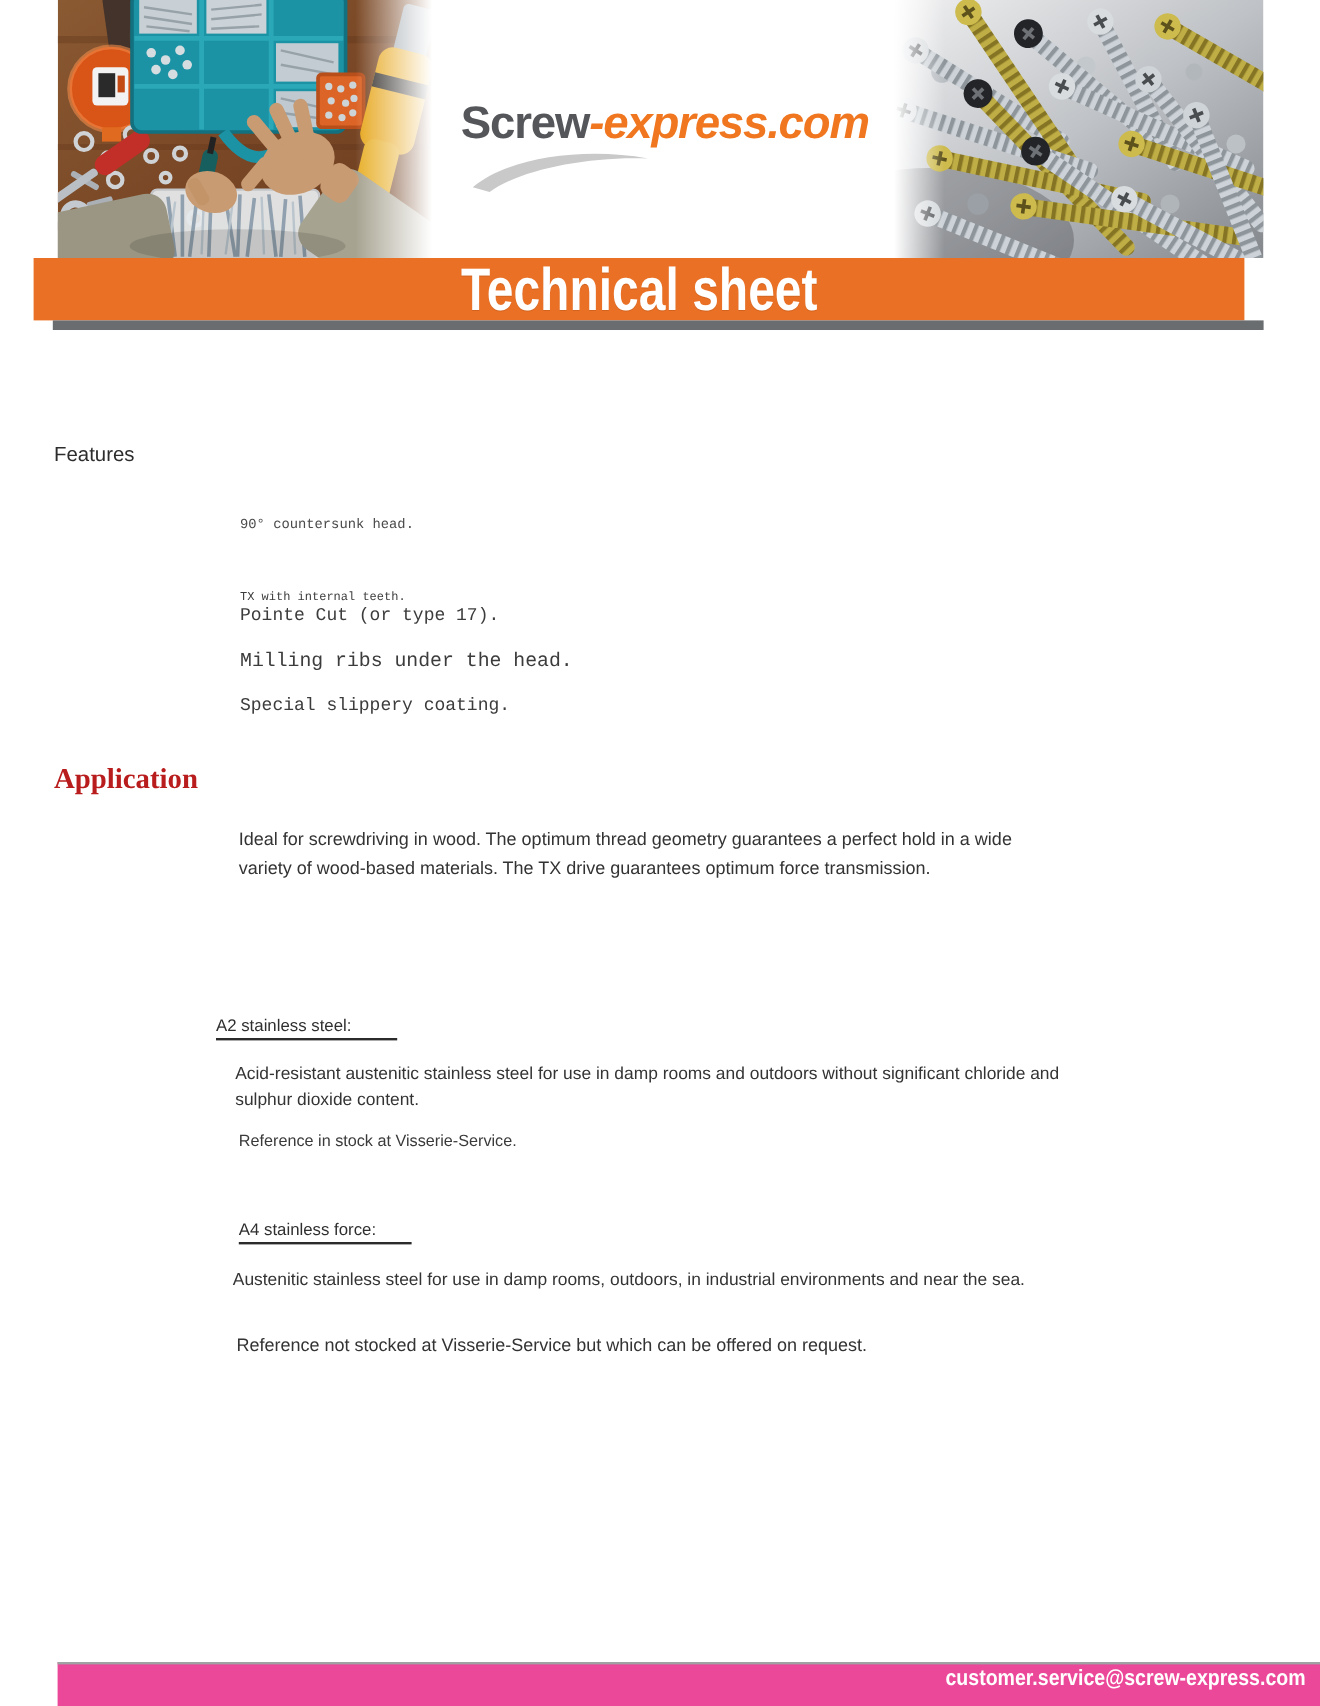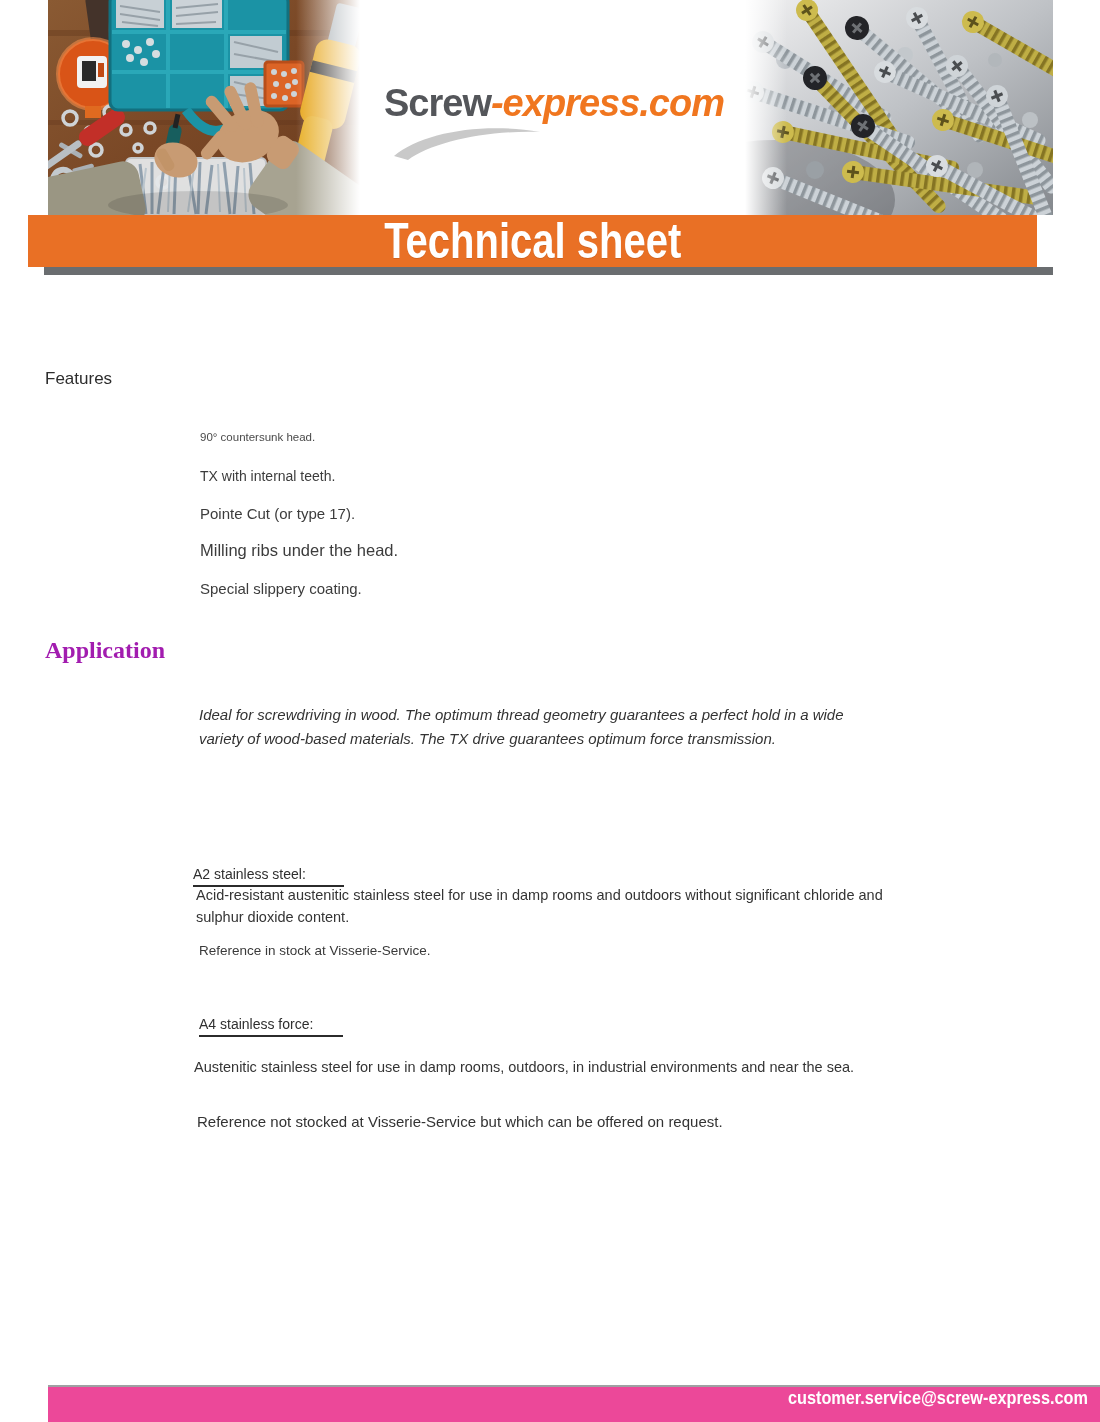--- a/index.html
+++ b/index.html
@@ -22,36 +22,36 @@
   .banner{position:absolute;left:28px;top:215px;width:1009px;height:52px;background:#E97025;
           display:flex;align-items:center;justify-content:center;}
   .banner .t{color:#ffffff;font-weight:bold;font-size:50px;line-height:1;
              transform:scaleX(0.80);transform-origin:center;white-space:nowrap;
              text-shadow:0 1px 0 rgba(140,60,10,.25);}
   .divider{position:absolute;left:44px;top:267px;width:1009px;height:8px;background:#6A6D70;}
 
   
   .centered{left:45px;width:1008px;}
   .features-title{top:369px;font-size:17px;color:#2d2d2d;}
-  .feat{left:200px;color:#3c3c3c;white-space:nowrap;}
+  .feat{left:200px;color:#3c3c3c;white-space:nowrap;font-family:Liberation Mono, monospace;}
   .feat-0{top:431px;font-size:11.5px;color:#4a4a4a;}
-  .feat-1{top:468px;font-size:14px;text-align:center;}
+  .feat-1{top:493px;font-size:10px;text-align:center;}
   .feat-2{top:505px;font-size:15px;}
   .feat-3{top:541px;font-size:16.5px;}
   .feat-4{top:580px;font-size:15px;}
 
   .application-title{top:637px;font-family:"Liberation Serif", serif;font-weight:bold;
-                     font-size:24px;color:#a21caf;}
-  .application-body{left:199px;top:703px;width:692px;font-size:15px;line-height:24px;color:#333333;font-style:italic;}
+                     font-size:24px;color:#b91c1c;}
+  .application-body{left:199px;top:688px;width:692px;font-size:15px;line-height:24px;color:#333333;}
 
   .materials-title{top:785px;font-size:15.5px;color:#2d2d2d;}
 
   .mat-label{font-size:14px;color:#2f2f2f;border-bottom:2px solid #2b2b2b;
              padding-bottom:3px;white-space:nowrap;}
-  .a2-label{left:193px;top:846px;padding-right:38px;margin-top:20px;}
+  .a2-label{left:180px;top:846px;padding-right:38px;}
   .a2-desc{left:196px;top:884px;width:700px;font-size:14.5px;line-height:22px;color:#343434;}
   .a2-ref{left:199px;top:943px;font-size:13.5px;color:#3a3a3a;}
 
   .a4-label{left:199px;top:1016px;padding-right:30px;}
   .a4-desc{left:194px;top:1056px;width:710px;font-size:14.5px;line-height:22px;color:#343434;}
   .a4-ref{left:197px;top:1113px;font-size:15px;color:#333333;}
 
   
   .footer{position:absolute;left:48px;top:1385px;width:1100px;height:37px;background:#ec4899;
           border-top:2px solid #9FA1A3;box-sizing:border-box;

